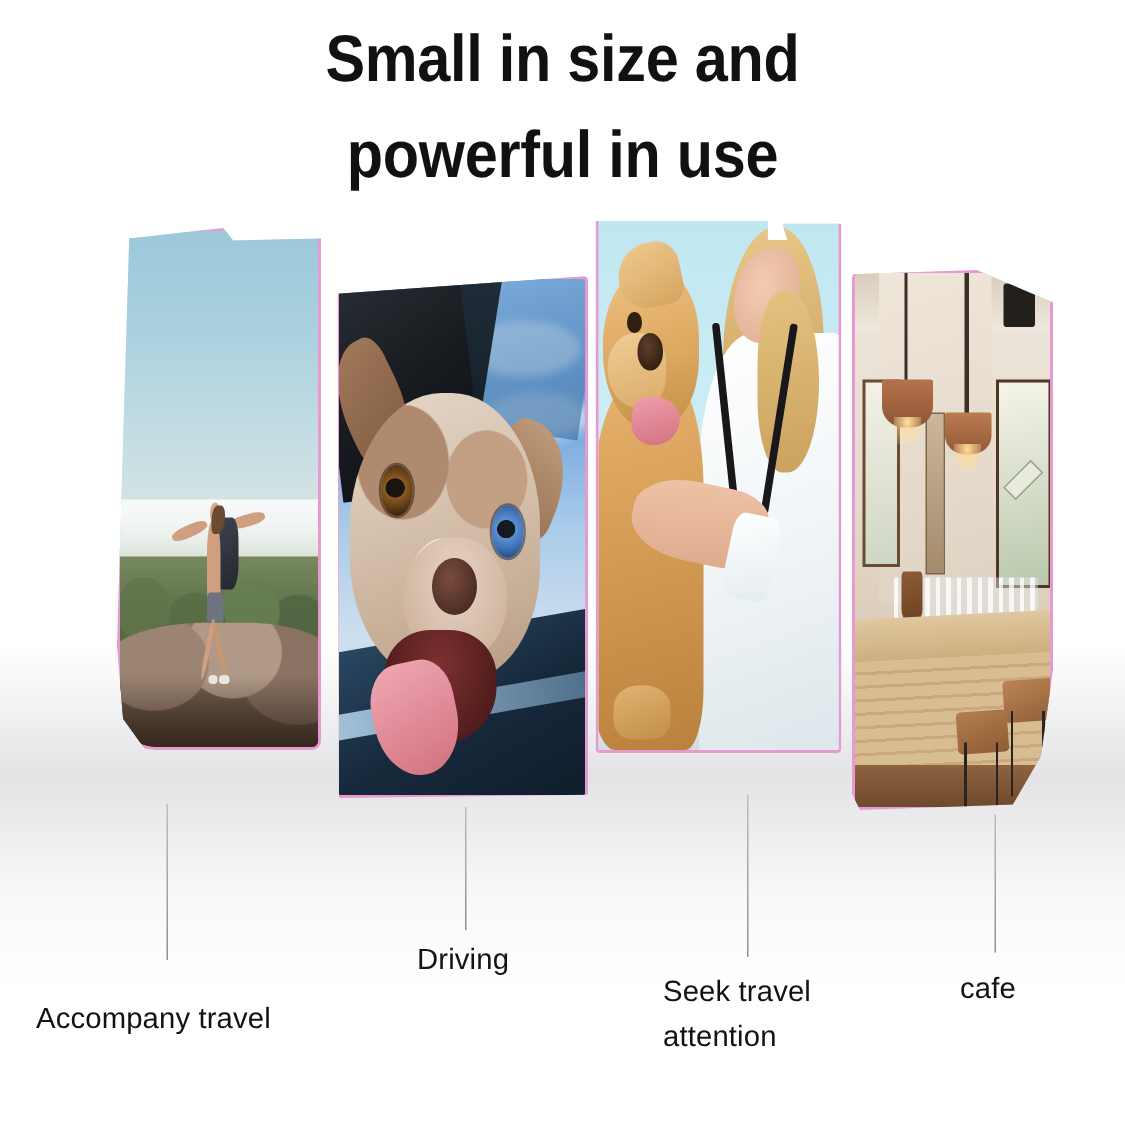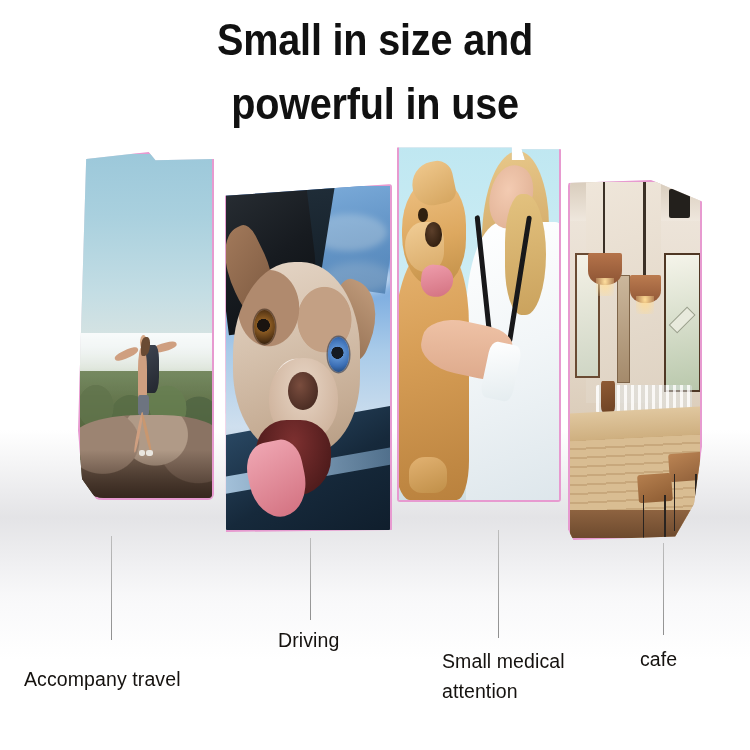--- a/index.html
+++ b/index.html
@@ -589,18 +589,18 @@
 
   <div class="leader" style="left:111px; top:536px; height:104px;"></div>
   <div class="leader" style="left:310px; top:538px; height:82px;"></div>
   <div class="leader" style="left:498px; top:530px; height:108px;"></div>
   <div class="leader" style="left:663px; top:543px; height:92px;"></div>
 
   <div class="caption" style="left:24px; top:664px;">Accompany travel</div>
 
   <div class="caption" style="left:278px; top:625px;">Driving</div>
 
-  <div class="caption" style="left:442px; top:646px;">Small medical
+  <div class="caption" style="left:442px; top:646px;">Seek travel
 attention</div>
 
   <div class="caption" style="left:640px; top:644px;">cafe</div>
 
 </div>
 
 </body></html>

